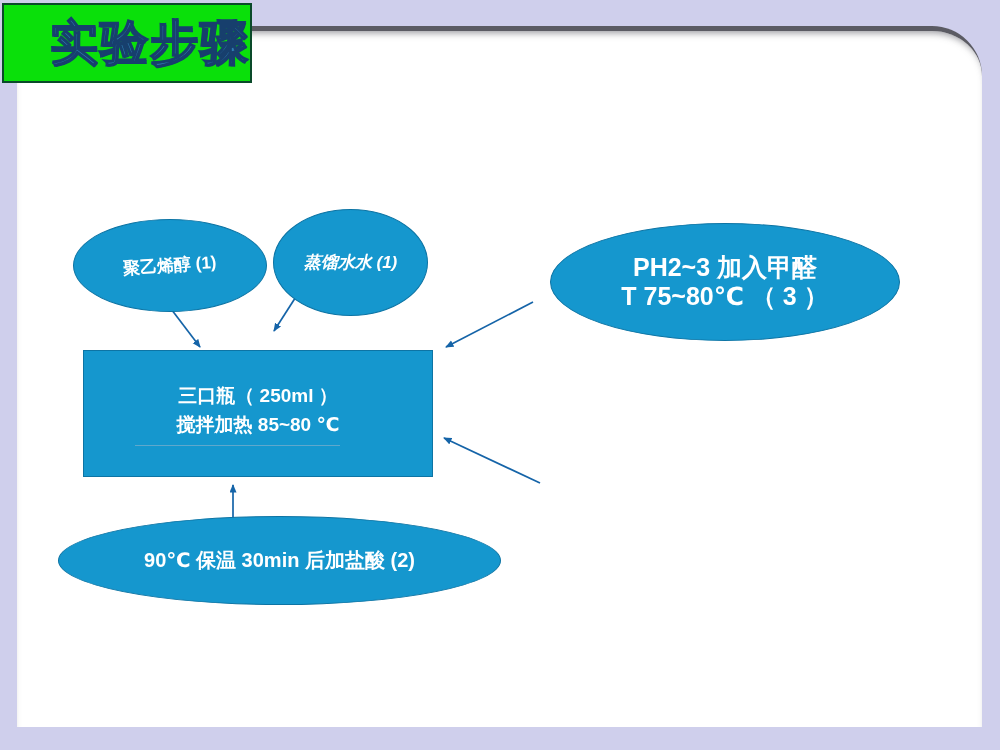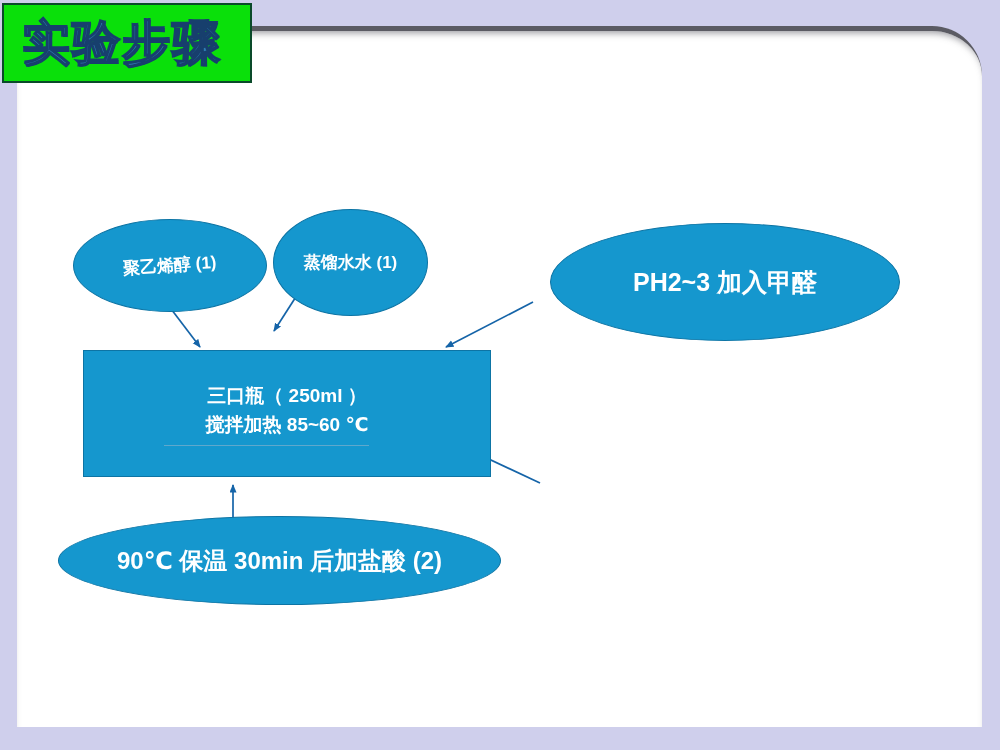--- a/index.html
+++ b/index.html
@@ -44,45 +44,46 @@
   }
   .title-text {
     padding-left: 18px;
     font-size: 48px;
     font-weight: bold;
     letter-spacing: 2px;
     color: #2e7cb0;
     -webkit-text-stroke: 1.5px #173f6d;
     text-shadow: 1px 1px 0 #173f6d;
     white-space: nowrap;
+    margin-left: 28px;
   }
   
   .node {
     position: absolute;
     background: #1597ce;
     border: 1.5px solid #0d74a4;
     box-sizing: border-box;
     color: #ffffff;
     font-weight: bold;
     display: flex;
     flex-direction: column;
     align-items: center;
     justify-content: center;
     text-align: center;
     z-index: 4;
     white-space: nowrap;
   }
   .ellipse { border-radius: 50%; }
   .node-pva   { left: 73px;  top: 219px; width: 194px; height: 93px;  font-size: 17px; }
   .node-pva .line { transform: rotate(-4deg); }
-  .node-water { left: 273px; top: 209px; width: 155px; height: 107px; font-size: 17px; }
+  .node-water { left: 273px; top: 209px; width: 155px; height: 107px; font-size: 17px; font-style: italic; }
   .node-formaldehyde { left: 550px; top: 223px; width: 350px; height: 118px; font-size: 25px; line-height: 29px; }
-  .node-flask { left: 83px;  top: 350px; width: 408px; height: 127px; font-size: 19px; line-height: 29px; align-items: center; }
+  .node-flask { left: 83px;  top: 350px; width: 350px; height: 127px; font-size: 19px; line-height: 29px; align-items: center; }
   .node-naoh  { left: 530px; top: 445px; width: 402px; height: 132px; font-size: 20px; line-height: 29px; }
-  .node-hcl   { left: 58px;  top: 516px; width: 443px; height: 89px;  font-size: 24px; }
+  .node-hcl   { left: 58px;  top: 516px; width: 443px; height: 89px;  font-size: 20px; }
   .flask-underline {
     width: 205px;
     height: 0;
     border-bottom: 1px solid #5fa8cc;
     margin-top: 6px;
     transform: translateX(-21px);
   }
   .arrows {
     position: absolute;
     left: 0; top: 0;
@@ -119,25 +120,26 @@
   <div class="node ellipse node-pva">
     <span class="line">聚乙烯醇 (1)</span>
   </div>
 
   <div class="node ellipse node-water">
     <span class="line">蒸馏水水 (1)</span>
   </div>
 
   <div class="node ellipse node-formaldehyde">
     <span class="line">PH2~3 加入甲醛</span>
+    <span class="line">T 75~80℃ （ 3 ）</span>
   </div>
 
   <div class="node node-flask">
     <span class="line">三口瓶（ 250ml ）</span>
-    <span class="line">搅拌加热 85~60 ℃</span>
+    <span class="line">搅拌加热 85~80 ℃</span>
     <div class="flask-underline"></div>
   </div>
 
 
   <div class="node ellipse node-hcl">
     <span class="line">90℃ 保温 30min 后加盐酸 (2)</span>
   </div>
 
 </div>
 

